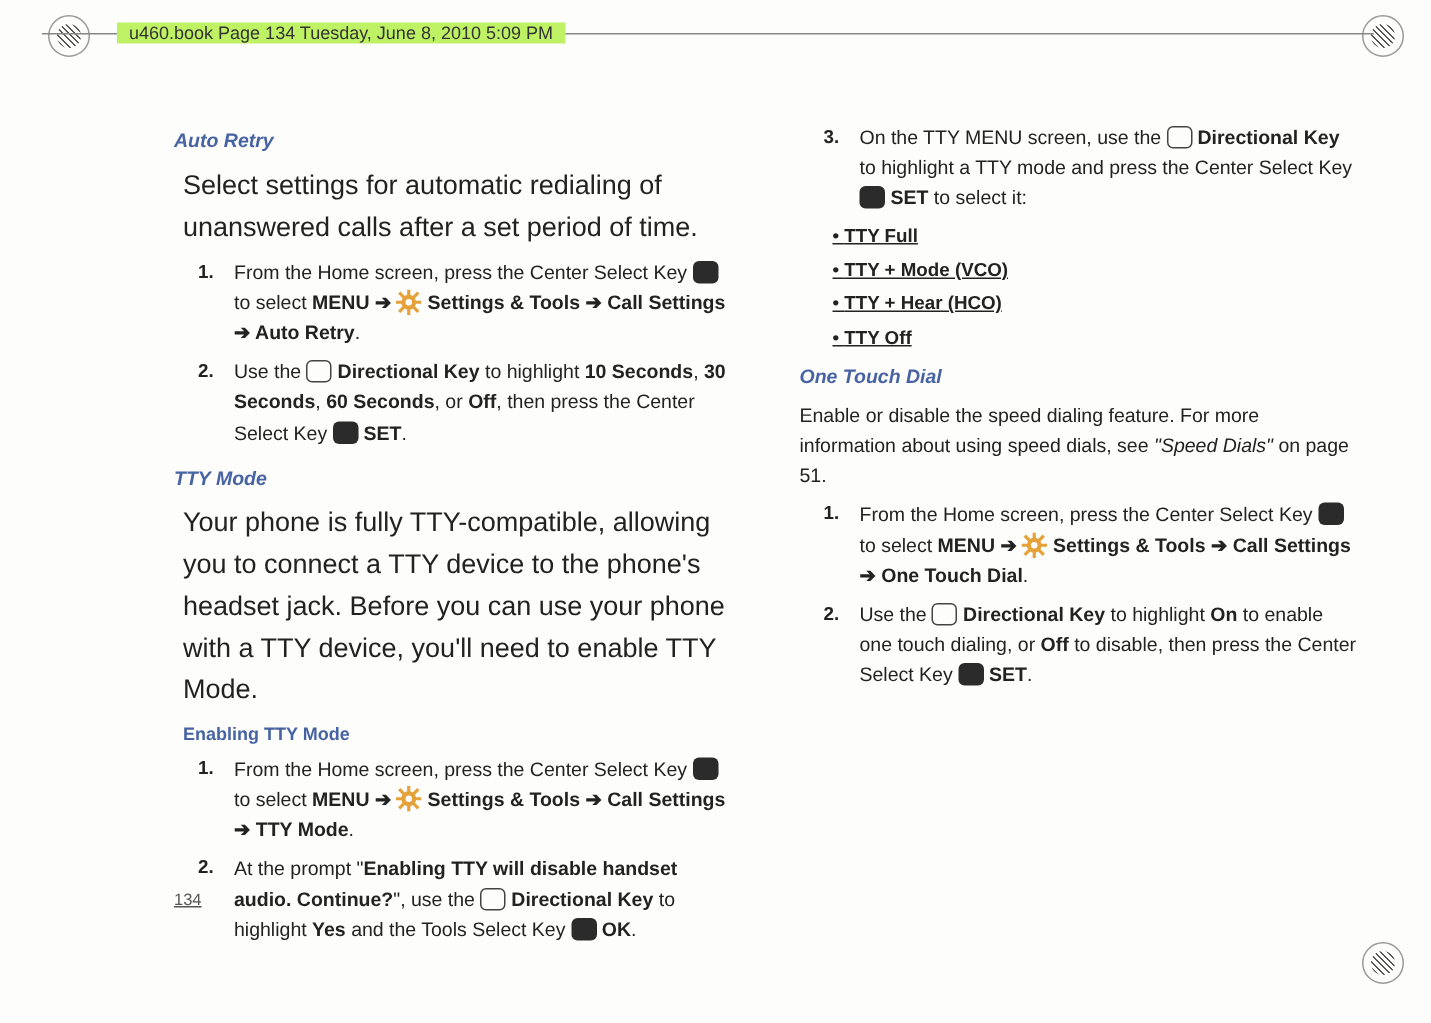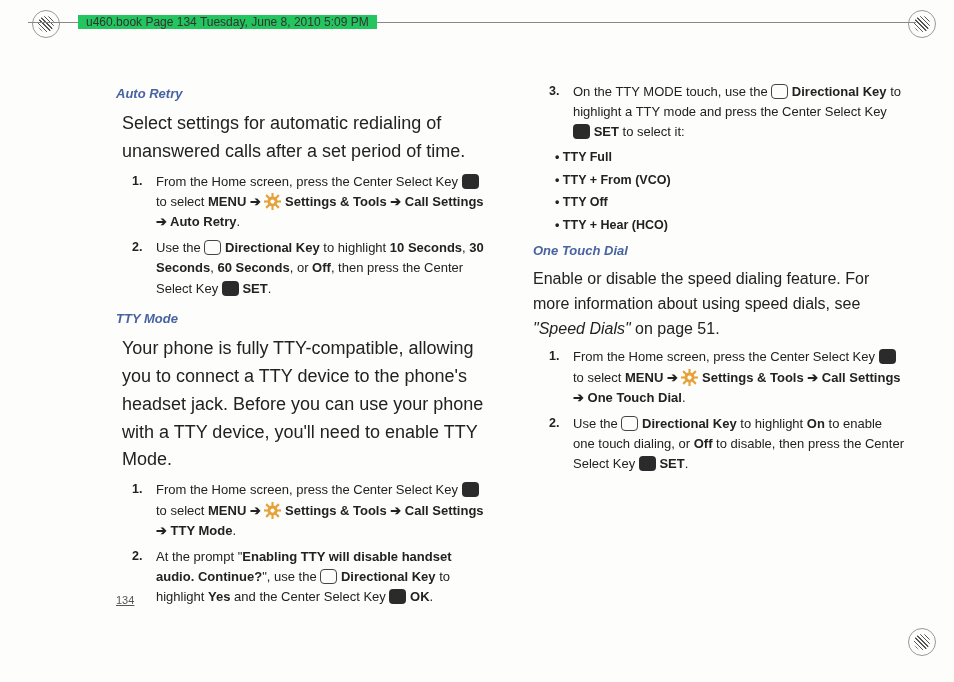--- a/index.html
+++ b/index.html
@@ -17,21 +17,21 @@
     top: 22px;
     left: 28px;
     right: 38px;
     height: 0;
     border-top: 1px solid #888;
   }
   .top-header {
     position: absolute;
     top: 15px;
     left: 78px;
-    background: #22c55e;
+    background: #bef264;
     padding: 0 8px;
     font-size: 12px;
     color: #333;
   }
   .corner-circle {
     position: absolute;
     width: 26px;
     height: 26px;
     border-radius: 50%;
     border: 1px solid #999;
@@ -75,21 +75,21 @@
     font-weight: bold;
     font-size: 12px;
     margin: 4px 0 4px 6px;
   }
   p.body {
     margin: 0 0 6px 6px;
     font-size: 18px;
   }
   p.body2 {
     margin: 0 0 6px 0;
-    font-size: 16px;
+    font-size: 13px;
   }
   .sref {
     font-style: italic;
   }
   ol.steps {
     list-style: none;
     margin: 0;
     padding: 0 0 0 40px;
   }
   ol.steps > li {
@@ -110,20 +110,21 @@
     padding: 0;
   }
   ul.bullets > li::before {
     content: "•  ";
     font-weight: bold;
   }
   ul.bullets > li {
     font-weight: bold;
     font-size: 12.5px;
     margin-bottom: 3px;
+    text-decoration: underline;
   }
   .key-black {
     display: inline-block;
     width: 17px;
     height: 15px;
     background: #2b2b2b;
     border-radius: 4px;
     vertical-align: -3px;
   }
   .key-open {
@@ -209,20 +210,21 @@
         <span class="b">30 Seconds</span>,
         <span class="b">60 Seconds</span>, or
         <span class="b">Off</span><span>, then press the Center Select Key </span>
         <span class="key-black"></span>
         <span class="b"> SET</span><span>.</span>
       </li>
     </ol>
 
     <div class="h-blue" style="margin-top:10px">TTY Mode</div>
     <p class="body">Your phone is fully TTY-compatible, allowing you to connect a TTY device to the phone's headset jack. Before you can use your phone with a TTY device, you'll need to enable TTY Mode.</p>
+    <div class="h-sub">Enabling TTY Mode</div>
 
     <ol class="steps">
       <li>
         <span class="num">1.</span>
         <span>From the Home screen, press the Center Select Key </span>
         <span class="key-black"></span>
         <span> to select </span>
         <span class="b">MENU</span>
         <span class="arr"> ➔ </span>
         <svg class="gear" viewBox="0 0 24 24">
@@ -241,47 +243,47 @@
         <span class="arr"> ➔ </span>
         <span class="b">TTY Mode</span>.
       </li>
       <li>
         <span class="num">2.</span>
         <span>At the prompt "</span><span class="b">Enabling TTY will disable handset audio. Continue?</span><span>", use the </span>
         <span class="key-open"></span>
         <span class="b"> Directional Key</span>
         <span> to highlight </span>
         <span class="b">Yes</span>
-        <span> and the Center Select Key </span>
+        <span> and the Tools Select Key </span>
         <span class="key-black"></span>
         <span class="b"> OK</span><span>.</span>
       </li>
     </ol>
   </div>
 
   <div class="col">
 
     <ol class="steps">
       <li>
         <span class="num">3.</span>
-        <span>On the TTY MODE touch, use the </span>
+        <span>On the TTY MENU screen, use the </span>
         <span class="key-open"></span>
         <span class="b"> Directional Key</span>
         <span> to highlight a TTY mode and press the Center Select Key </span>
         <span class="key-black"></span>
         <span class="b"> SET</span>
         <span> to select it:</span>
       </li>
     </ol>
 
     <ul class="bullets">
       <li>TTY Full</li>
-      <li>TTY + From (VCO)</li>
+      <li>TTY + Mode (VCO)</li>
+      <li>TTY + Hear (HCO)</li>
       <li>TTY Off</li>
-      <li>TTY + Hear (HCO)</li>
     </ul>
 
     <div class="h-blue">One Touch Dial</div>
     <p class="body2">
       <span>Enable or disable the speed dialing feature. For more information about using speed dials, see </span><span class="sref">"Speed Dials"</span><span> on page 51.</span>
     </p>
 
     <ol class="steps">
       <li>
         <span class="num">1.</span>

